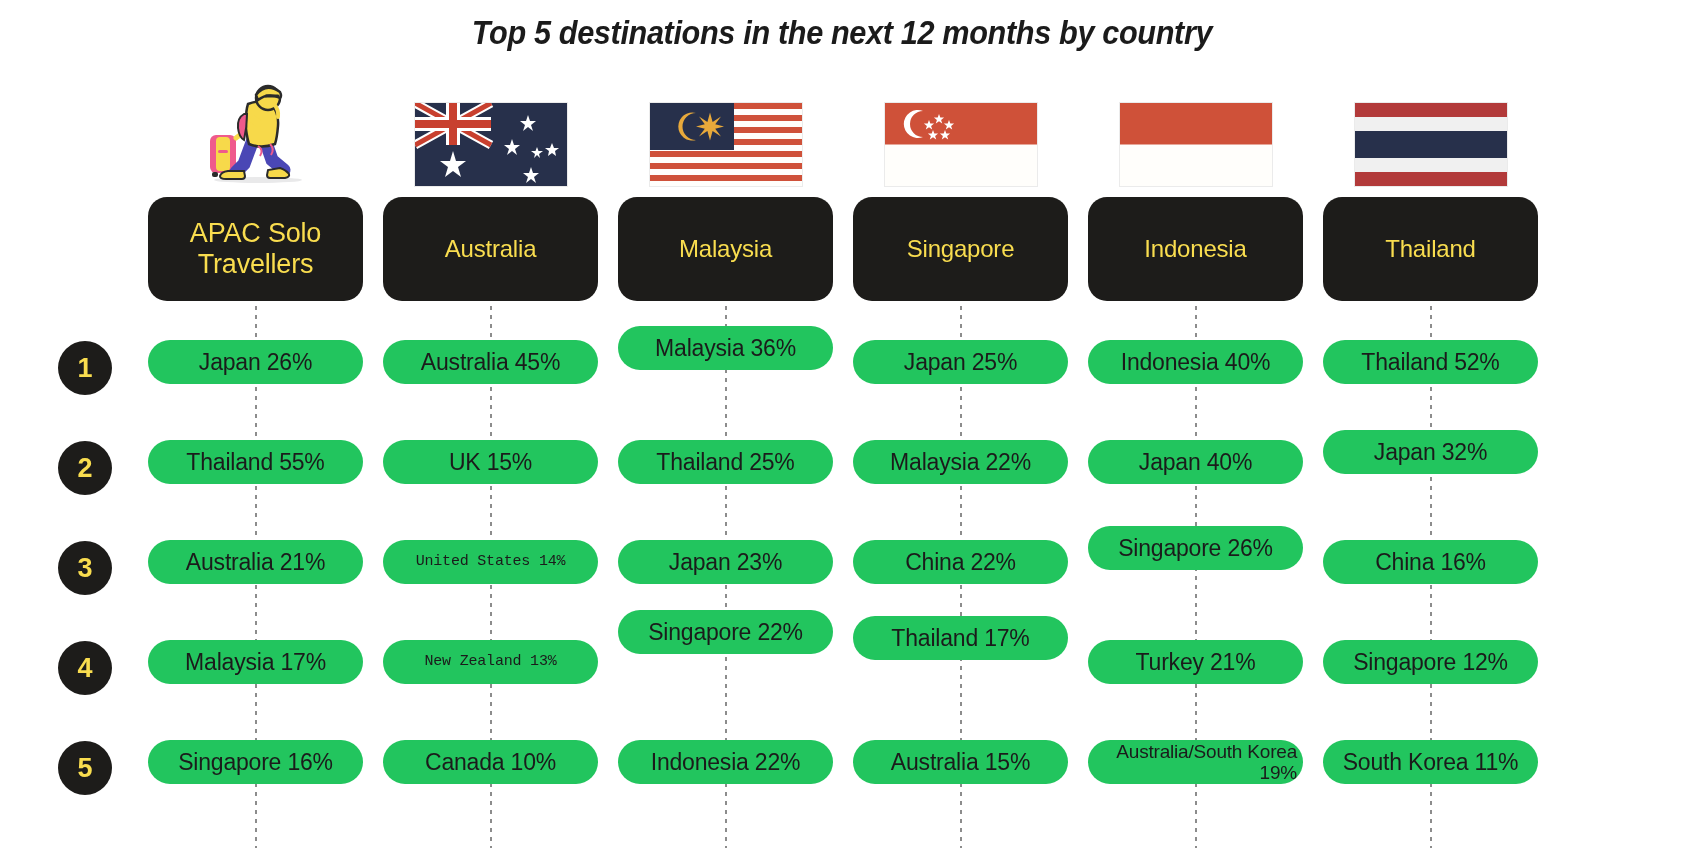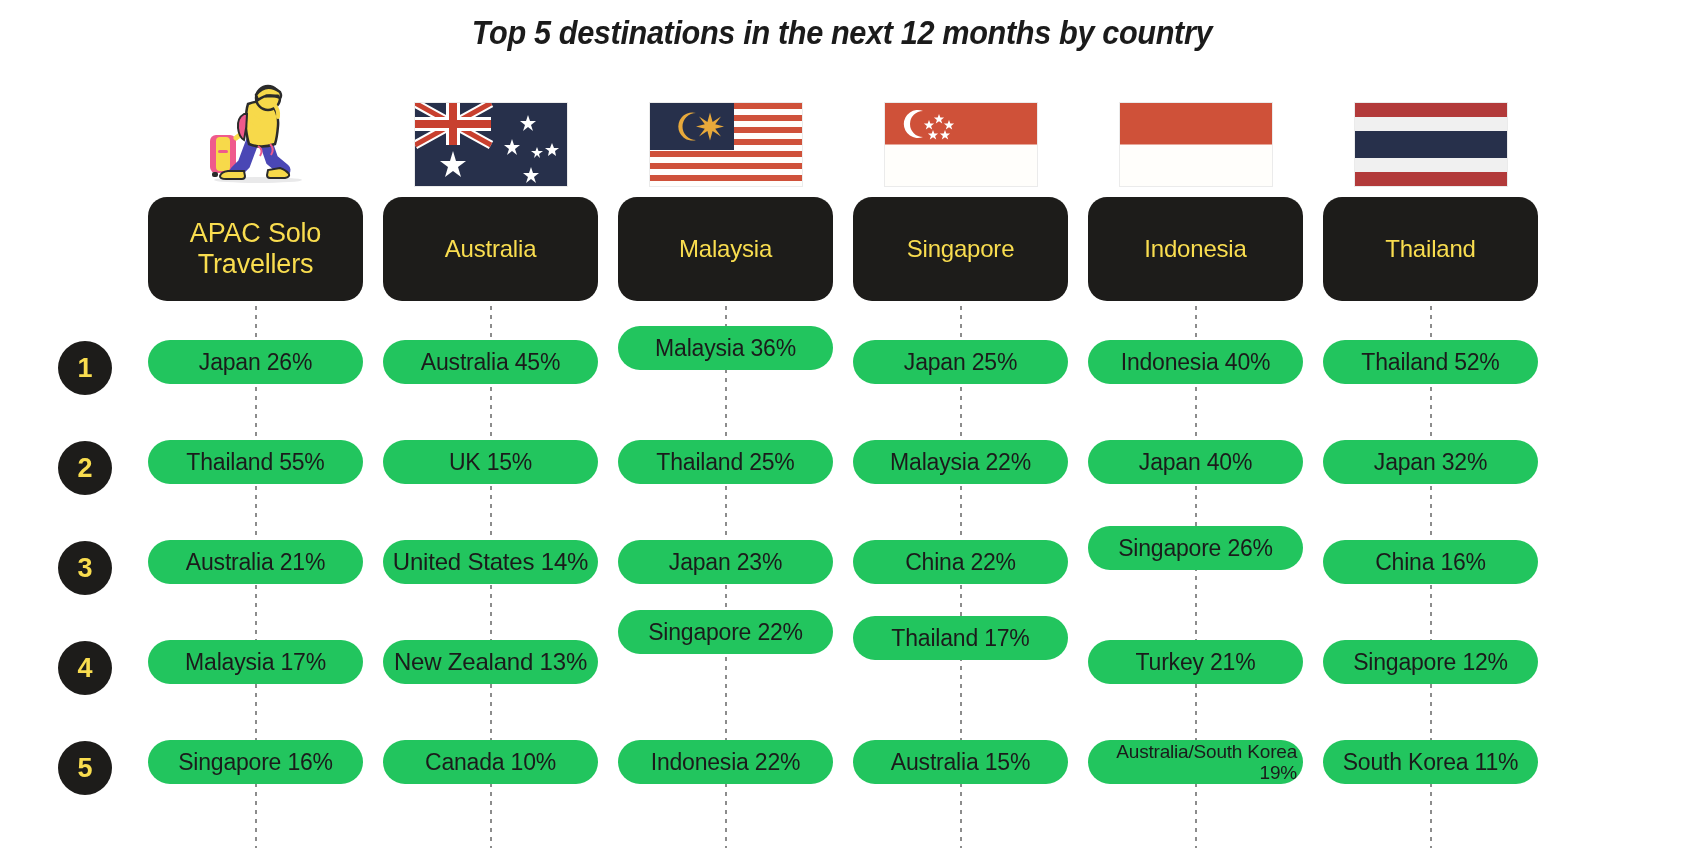--- a/index.html
+++ b/index.html
@@ -140,21 +140,21 @@
     align-items: center;
     justify-content: center;
     text-align: right;
     font-size: 23px;
     line-height: 1.13;
     letter-spacing: -0.2px;
     z-index: 1;
     box-sizing: border-box;
     padding: 0 6px;
   }
-  .pill.sm { font-size: 24px; }
+  .pill.sm { font-size: 15px; font-family: Liberation Mono, monospace; }
   .pill.xs { font-size: 19px; line-height: 1.12; }
 
   
   .traveller { width: 120px; height: 106px; display:block; }
 </style>
 </head>
 <body>
 
 <div class="title">Top 5 destinations in the next 12 months by country</div>
 
@@ -331,19 +331,19 @@
           <rect y="0" width="152" height="14" fill="#B23A3A"></rect>
           <rect y="14" width="152" height="14" fill="#F0F0F0"></rect>
           <rect y="28" width="152" height="27" fill="#27304B"></rect>
           <rect y="55" width="152" height="14" fill="#F0F0F0"></rect>
           <rect y="69" width="152" height="14" fill="#B23A3A"></rect>
         </svg>
       </div>
     </div>
     <div class="head-pill">Thailand</div>
     <div class="pill" style="top:262px">Thailand 52%</div>
-    <div class="pill" style="top:362px">Japan 32%</div>
+    <div class="pill" style="top:352px">Japan 32%</div>
     <div class="pill" style="top:462px">China 16%</div>
     <div class="pill" style="top:562px">Singapore 12%</div>
     <div class="pill" style="top:662px">South Korea 11%</div>
   </div>
 
 </div>
 
 </body></html>

